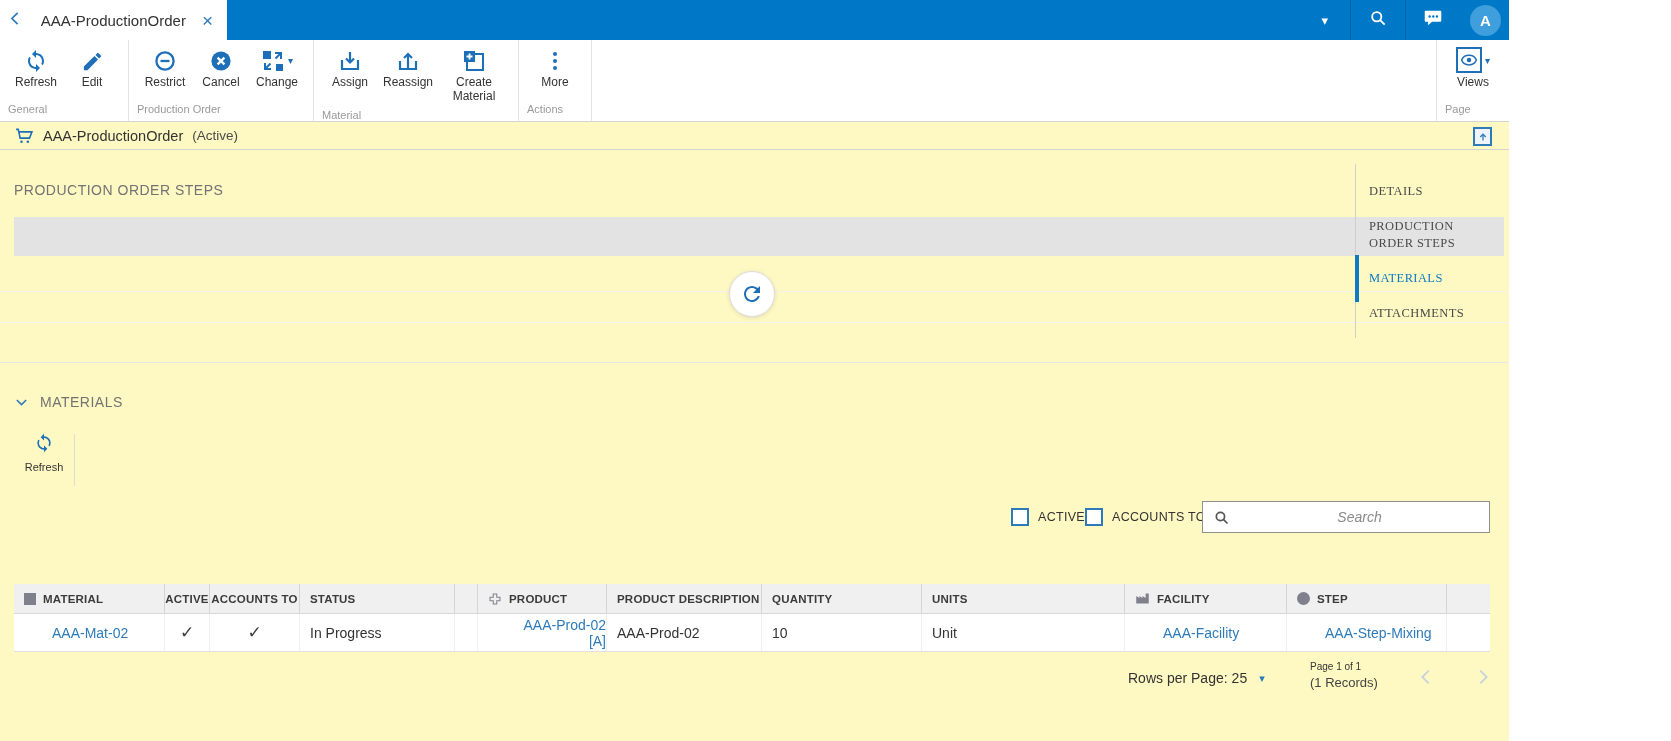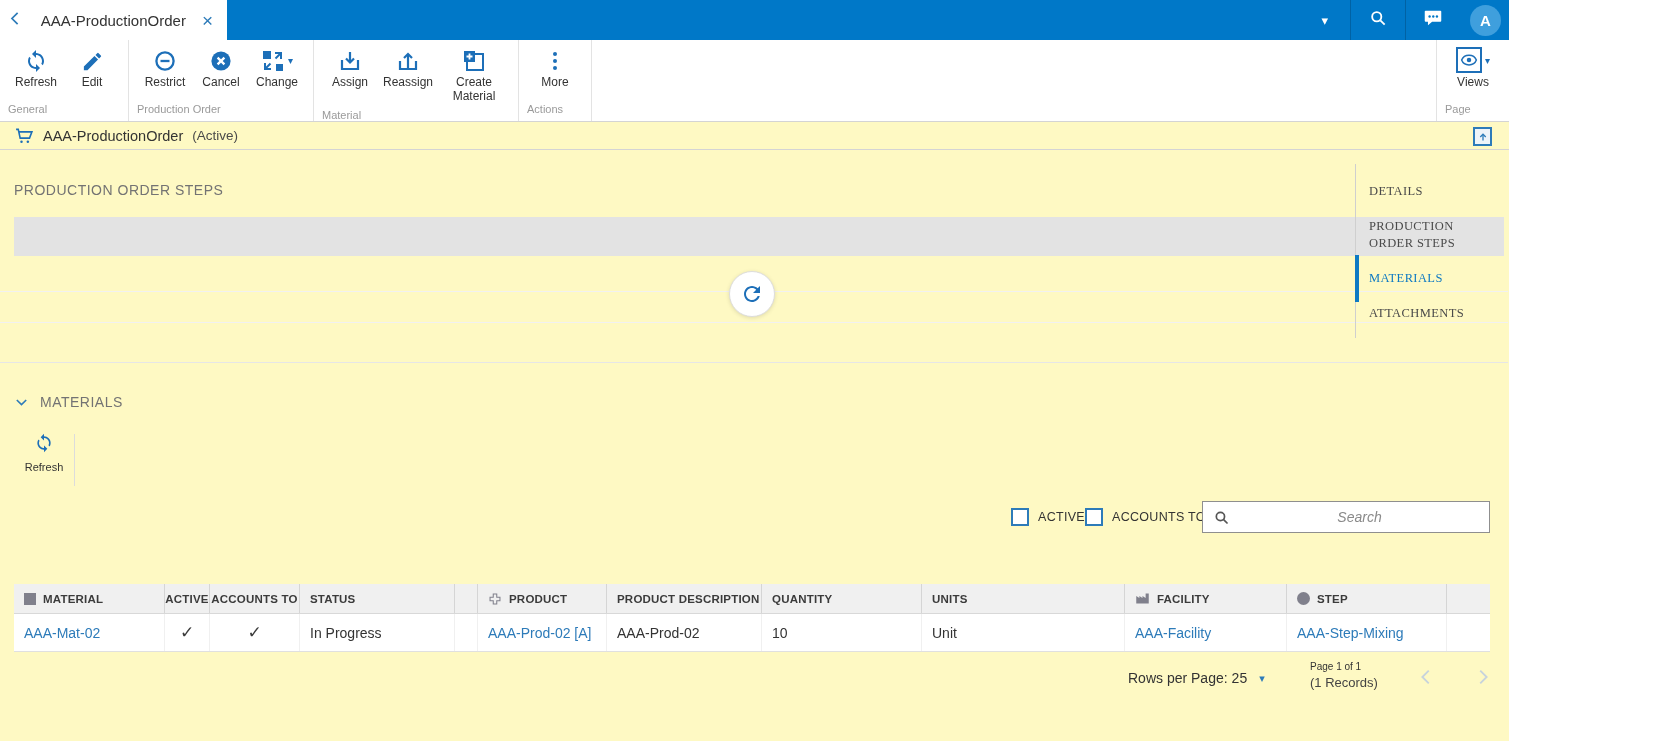--- a/index.html
+++ b/index.html
@@ -96,21 +96,21 @@
     color:#3b3b3b; border-right:1px solid #d5d5d5; letter-spacing:0.2px; }
   .th:last-child { border-right:none; }
   .th .hicon { color:#80808c; display:flex; }
   .trow { display:flex; height:38px; border-bottom:1px solid #e0e0e0; background:#fff; }
   .td { display:flex; align-items:center; padding-left:10px; font-size:14px; color:#333; border-right:1px solid #f0f0f0; }
   .td:last-child { border-right:none; }
   .c0 { width:151px; } .c1 { width:45px; } .c2 { width:90px; } .c3 { width:155px;text-align:right; } .csp { width:23px; padding:0; }
   .c4 { width:129px;text-align:right; } .c5 { width:155px; } .c6 { width:160px; } .c7 { width:203px; } .c8 { width:162px; }
   .c9 { width:160px; } .cend { width:43px; padding:0; }
   .center { justify-content:center; padding-left:0; }
-  .cell-link { color:#2D7BB9; text-decoration:none; cursor:pointer; }
+  .cell-link { color:#2D7BB9; text-decoration:none; cursor:pointer;margin-left:28px; }
   .checkmark { color:#3c3c3c; font-size:17px; font-weight:bold; }
 
   
   .rpp { position:absolute; left:1128px; top:520px; display:flex; align-items:center; gap:4px; cursor:pointer; }
   .rpp-text { font-size:14px; color:#333; }
   .rpp-caret { color:#2D7BB9; font-size:11px; margin-left:8px; }
   .pageinfo { position:absolute; left:1310px; top:511px; }
   .pageinfo .pi1 { font-size:10px; color:#333; }
   .pageinfo .pi2 { font-size:13px; color:#444; margin-top:3px; }
   .pag-chev { position:absolute; top:516px; color:#c7d3dc; cursor:pointer; }

